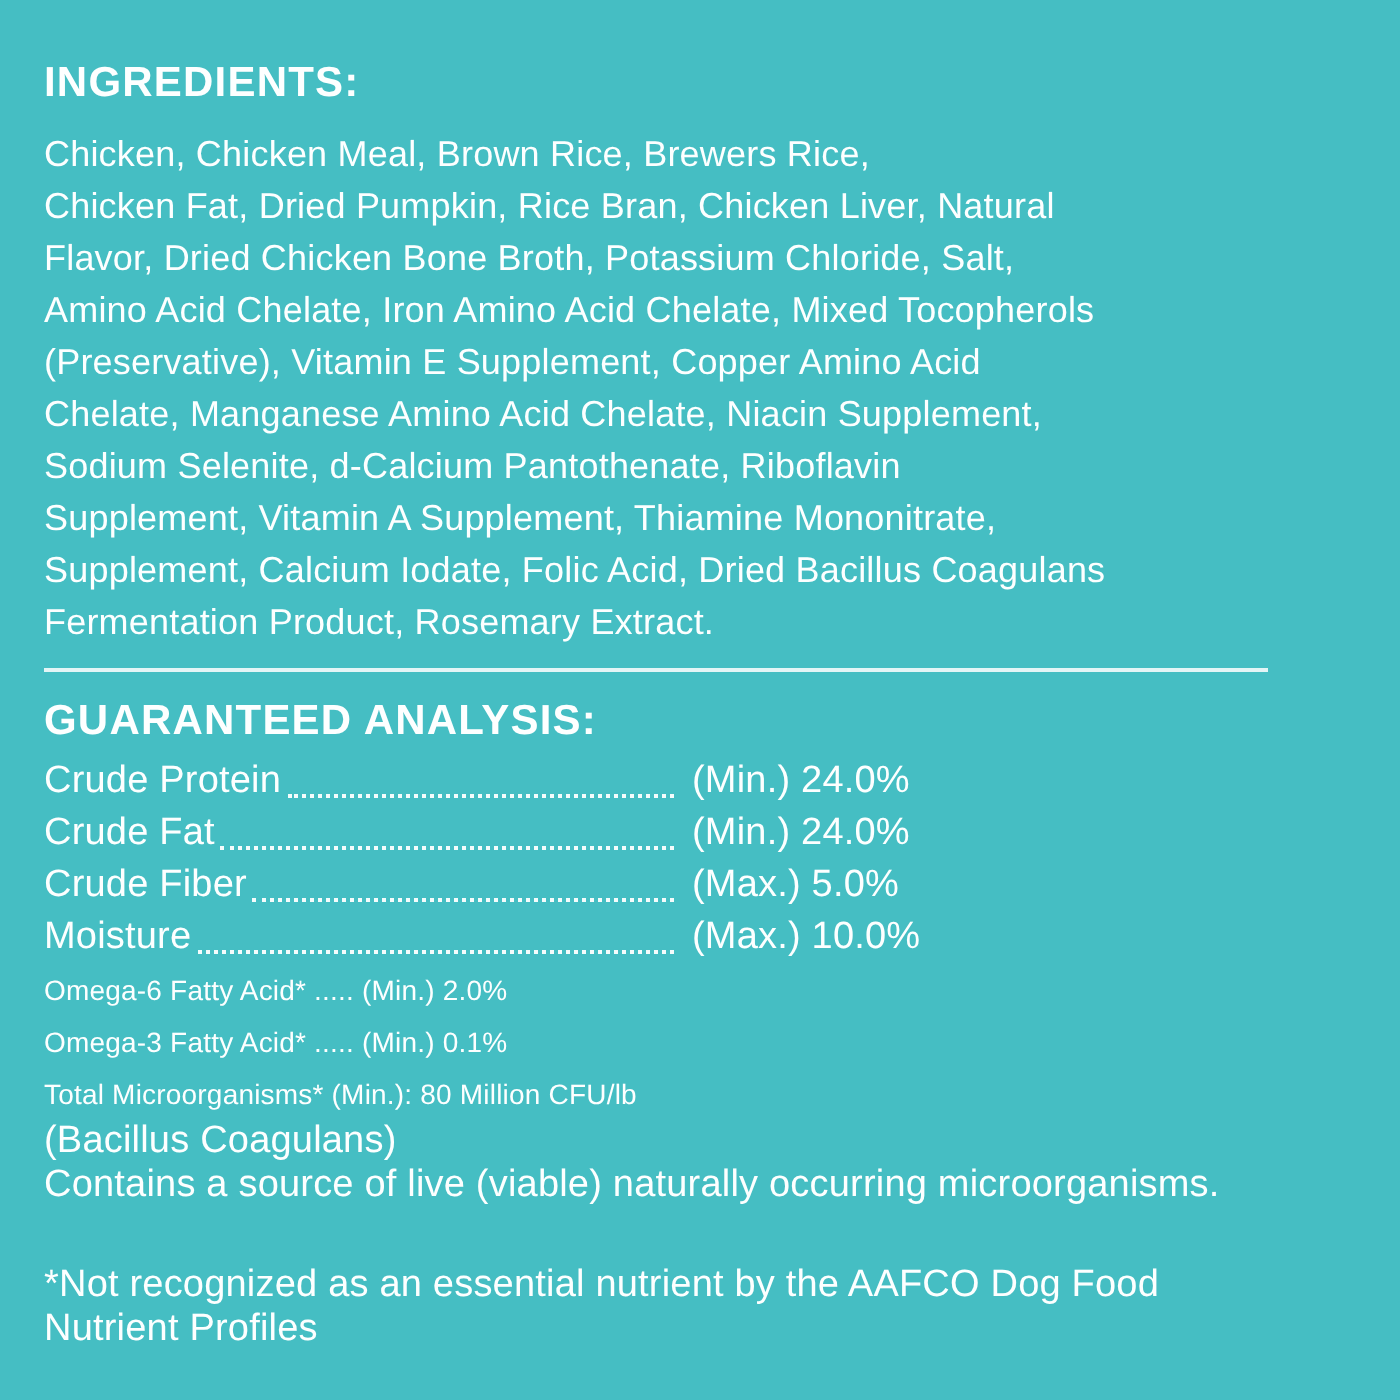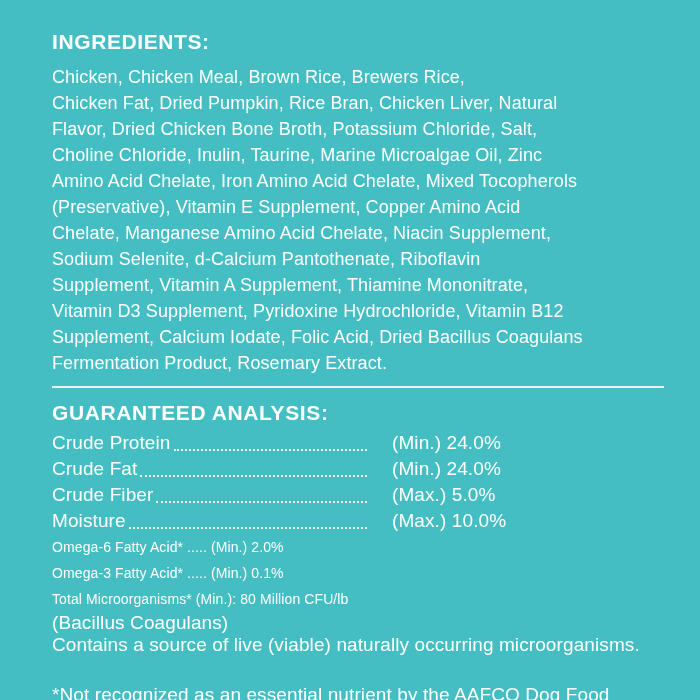--- a/index.html
+++ b/index.html
@@ -8,21 +8,21 @@
     width: 700px;
     height: 700px;
     background: #45BEC3;
     color: #FDFFFF;
     font-family: "Liberation Sans", sans-serif;
     overflow: hidden;
   }
   .label-panel {
     width: 700px;
     height: 616px;
-    padding: 30px 40px 0 52px;
+    padding: 30px 40px 0 22px;
   }
   .section-heading {
     font-size: 21px;
     font-weight: bold;
     letter-spacing: 0.6px;
     margin: 0 0 10px 0;
   }
   .ingredients-block { margin: 0; }
   .ing-line {
     font-size: 18px;
@@ -49,21 +49,21 @@
     align-items: flex-end;
     width: 318px;
   }
   .ga-label { white-space: nowrap; }
   .ga-leader {
     flex: 1;
     min-width: 24px;
     border-bottom: 2px dotted rgba(255,255,255,0.95);
     margin: 0 3px 5px 3px;
   }
-  .ga-value { margin-left: 22px; white-space: nowrap; }
+  .ga-value { margin-left: 6px; white-space: nowrap; }
   .ga-inline {
     font-size: 14px;
     line-height: 26px;
     letter-spacing: 0.1px;
     white-space: nowrap;
   }
   .small-note {
     font-size: 19px;
     line-height: 22px;
     letter-spacing: 0.1px;
@@ -74,27 +74,25 @@
 <body>
 
 <div class="label-panel">
 
   <h1 class="section-heading">INGREDIENTS:</h1>
 
   <div class="ingredients-block">
     <div class="ing-line">Chicken, Chicken Meal, Brown Rice, Brewers Rice,</div>
     <div class="ing-line">Chicken Fat, Dried Pumpkin, Rice Bran, Chicken Liver, Natural</div>
     <div class="ing-line">Flavor, Dried Chicken Bone Broth, Potassium Chloride, Salt,</div>
-    <div class="ing-line">Choline Chloride, Inulin, Taurine, Marine Microalgae Oil, Zinc</div>
     <div class="ing-line">Amino Acid Chelate, Iron Amino Acid Chelate, Mixed Tocopherols</div>
     <div class="ing-line">(Preservative), Vitamin E Supplement, Copper Amino Acid</div>
     <div class="ing-line">Chelate, Manganese Amino Acid Chelate, Niacin Supplement,</div>
     <div class="ing-line">Sodium Selenite, d-Calcium Pantothenate, Riboflavin</div>
     <div class="ing-line">Supplement, Vitamin A Supplement, Thiamine Mononitrate,</div>
-    <div class="ing-line">Vitamin D3 Supplement, Pyridoxine Hydrochloride, Vitamin B12</div>
     <div class="ing-line">Supplement, Calcium Iodate, Folic Acid, Dried Bacillus Coagulans</div>
     <div class="ing-line">Fermentation Product, Rosemary Extract.</div>
   </div>
 
   <hr class="divider">
 
   <h2 class="section-heading ga-heading">GUARANTEED ANALYSIS:</h2>
 
   <div>
 

